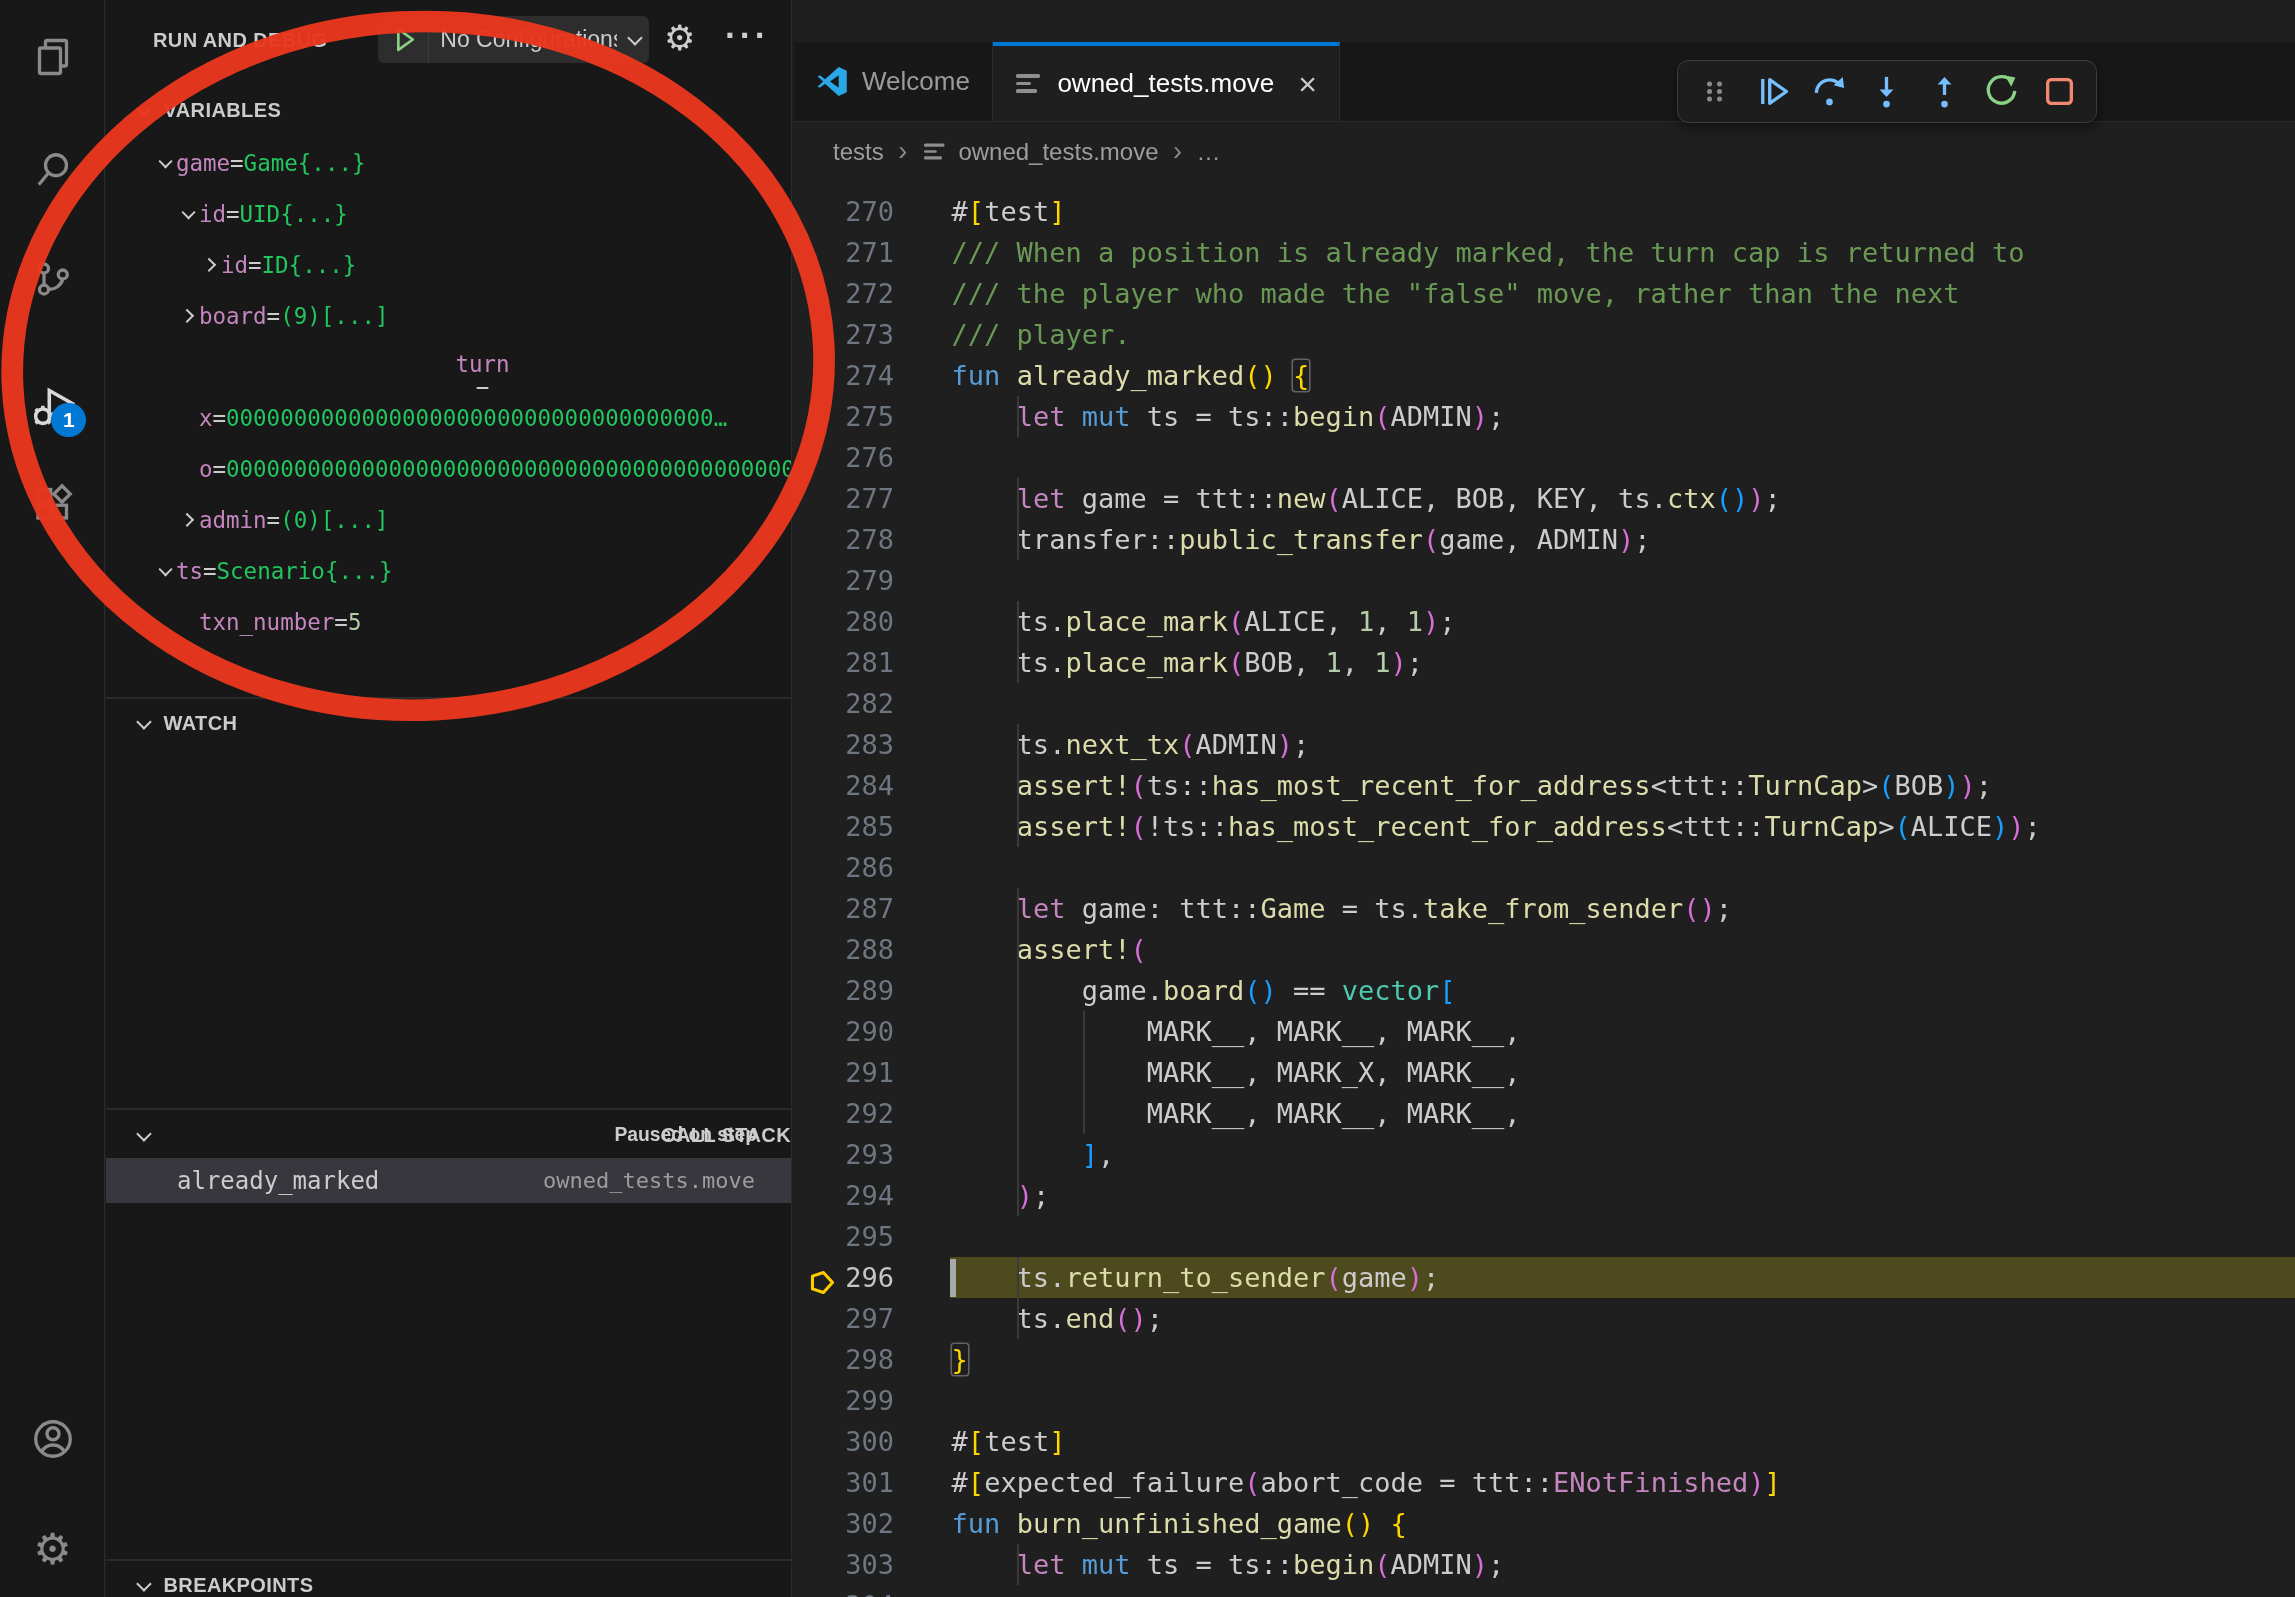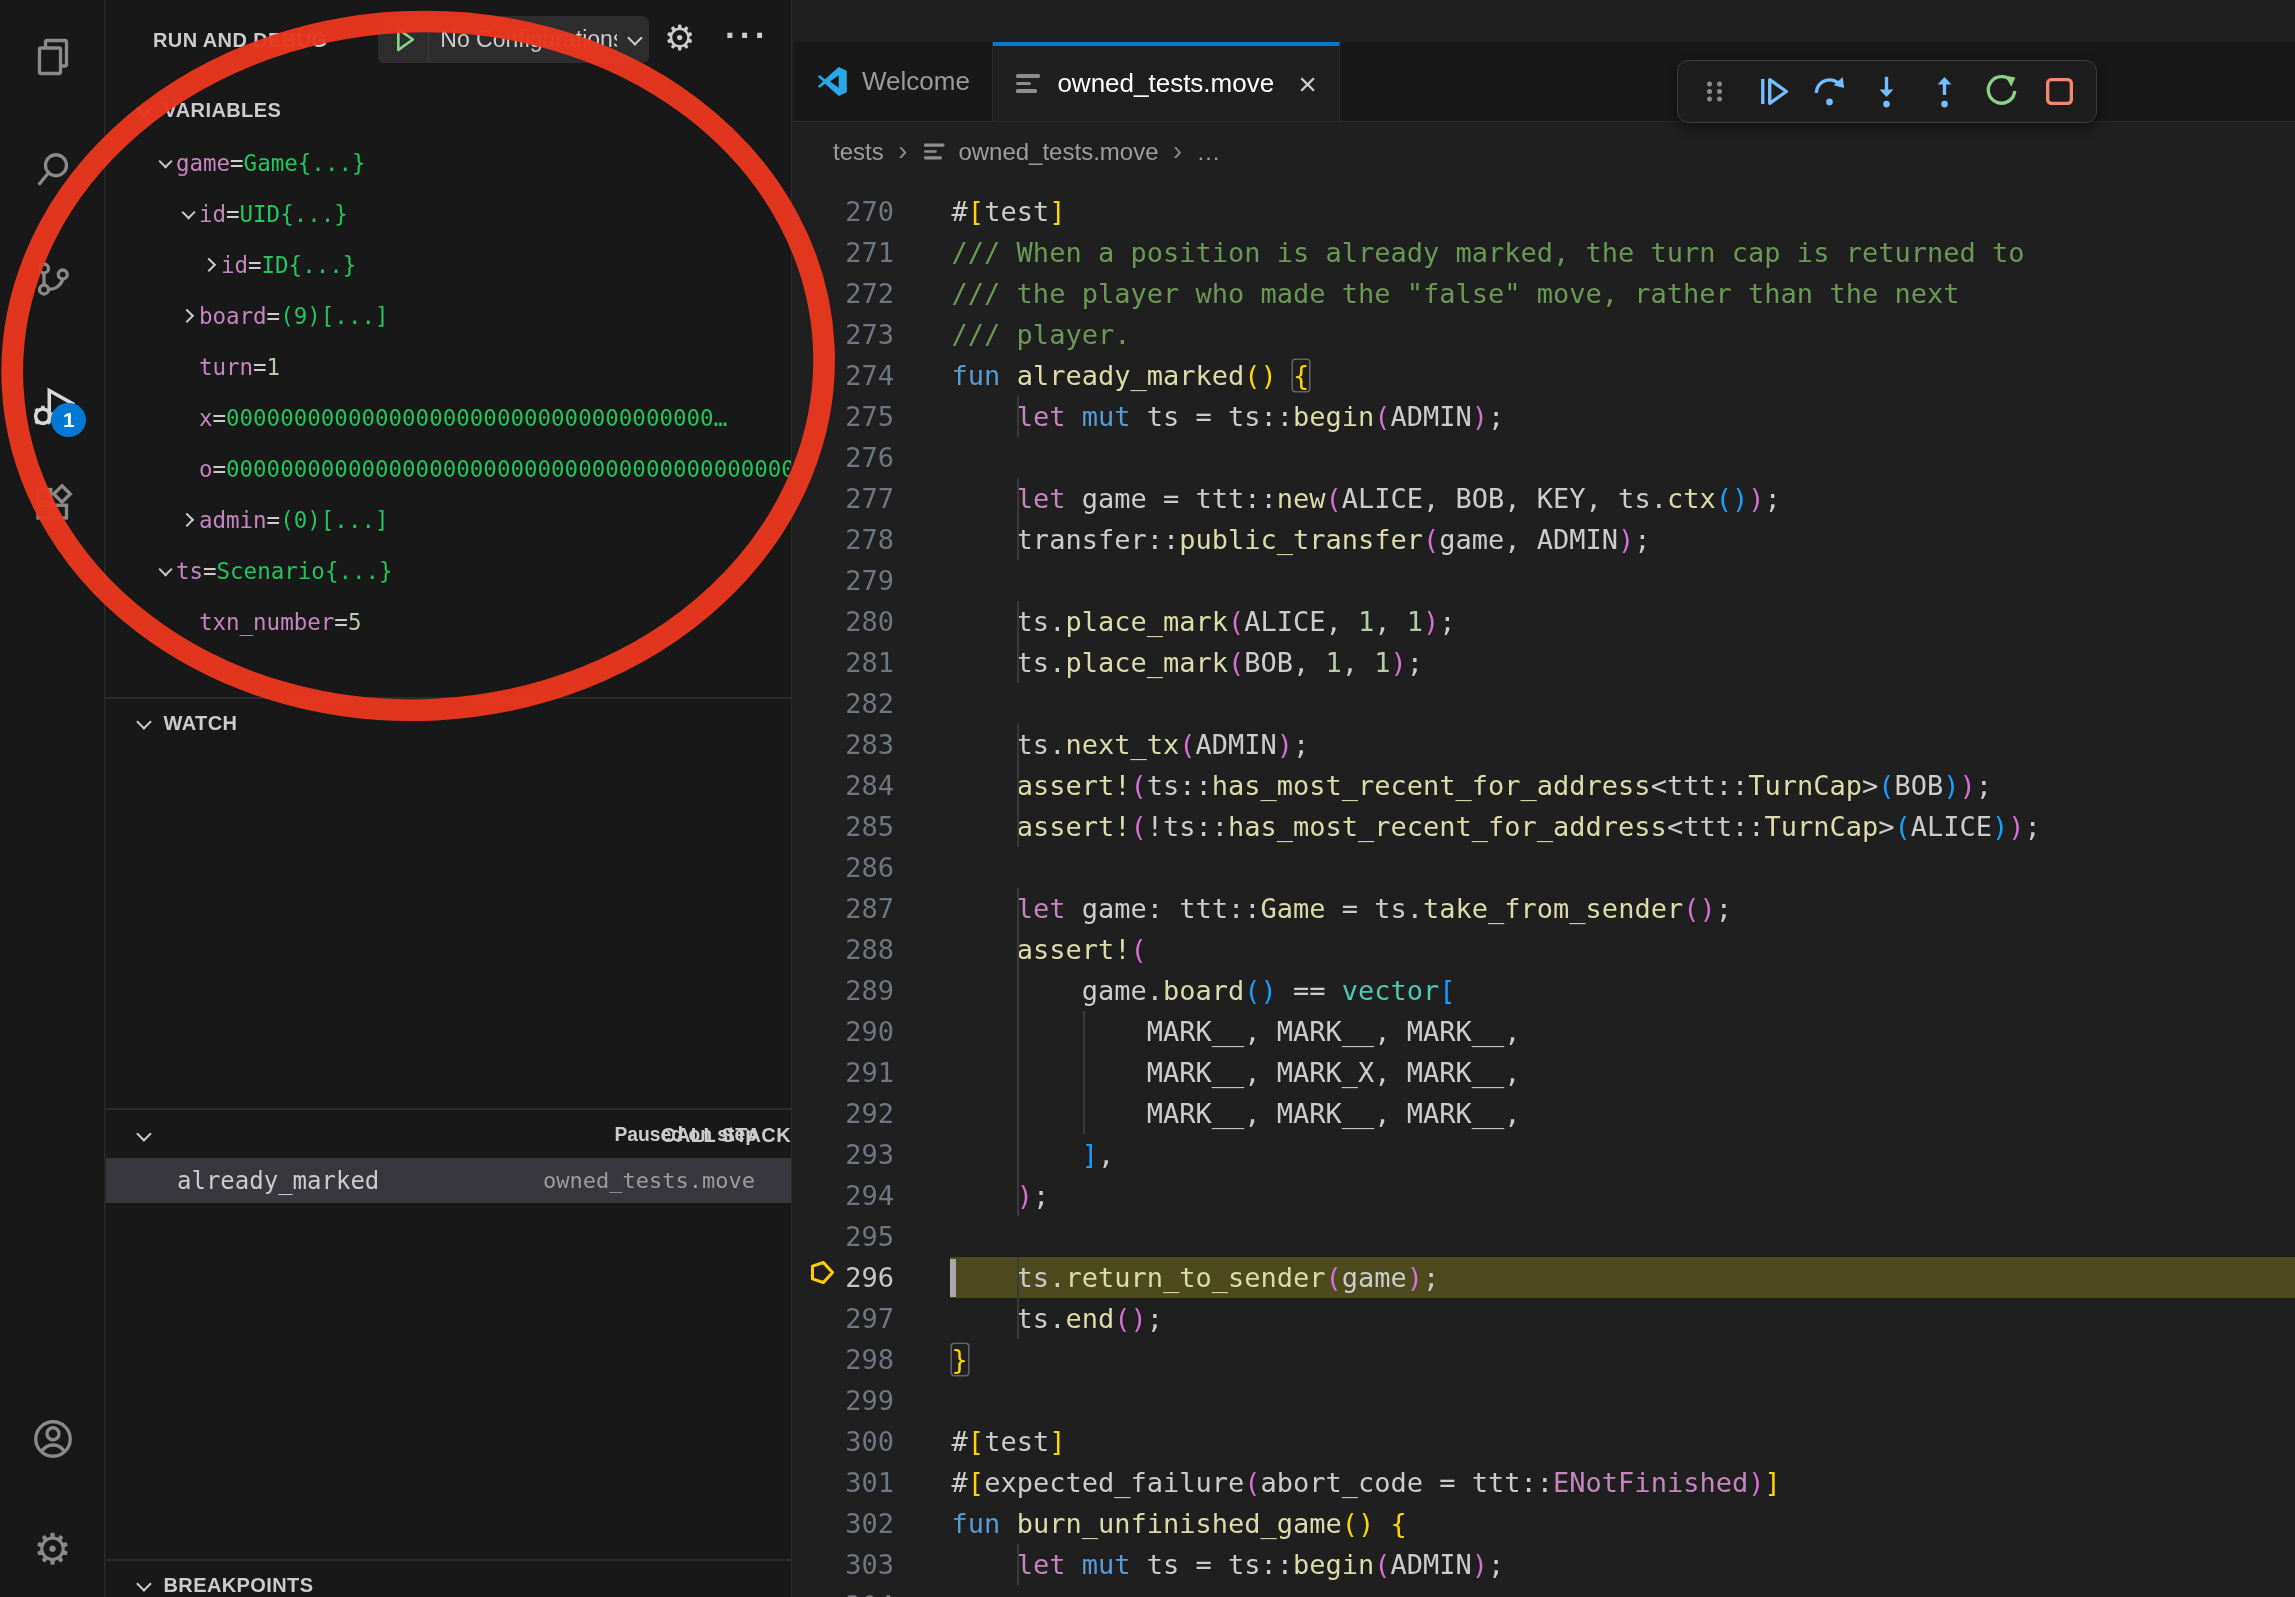--- a/index.html
+++ b/index.html
@@ -88,21 +88,21 @@
                    justify-content:space-around; padding:0 8px; z-index:5; }
   .dt-btn { width:42px; height:42px; display:flex; align-items:center; justify-content:center; }
 
   #breadcrumbs { position:absolute; left:0; top:82px; width:100%; height:55px; background:#1f1f1f;
                  display:flex; align-items:center; padding-left:39px; color:#9d9d9d; font-size:24px; }
   #breadcrumbs .sep { margin:0 14.5px; font-size:27px; color:#8a8a8a; }
   #breadcrumbs .move-icon { margin-right:9.7px; transform:scale(.85); }
 
   
   #code-lines { position:absolute; left:0; top:149px; width:100%; }
-  .line { height:41px; display:flex; align-items:flex-start; }
+  .line { height:41px; display:flex; align-items:flex-end; }
   .ln-icon { width:44px; flex:none; display:flex; align-items:center; justify-content:flex-end; }
   .ln-num { width:56px; flex:none; text-align:right; color:#6e7681;
             font:27px/41px "DejaVu Sans Mono", monospace; }
   .ln-num.active { color:#c6c6c6; }
   .ln-spacer { width:56px; flex:none; }
   .ln-content { flex:1; position:relative; white-space:pre;
                 font:27px/41px "DejaVu Sans Mono", monospace; color:#cccccc; padding-left:1.6px; }
   .line.hl .ln-content { background:#4d4a1d; }
   .guide { position:absolute; top:0; width:1.6px; height:100%; background:#3a3a3a; }
   .cursor { position:absolute; left:0; top:1.6px; width:5.6px; height:38px; background:#a8a9ab; }
@@ -208,21 +208,21 @@
           <span class="vname">id</span>
           <span class="veq"> = </span>
           <span class="vval-obj">ID{...}</span>
         </div>
         <div class="tree-row" style="padding-left: 76px;">
           <span class="chev right"></span>
           <span class="vname">board</span>
           <span class="veq"> = </span>
           <span class="vval-obj">(9)[...]</span>
         </div>
-        <div class="tree-row" style="padding-left: 76px;">
+        <div class="tree-row" style="padding-left: 76px; flex-direction: column;">
           <span class="chev none"></span>
           <span class="vname">turn</span>
           <span class="veq"> = </span>
           <span class="vval-num">1</span>
         </div>
         <div class="tree-row" style="padding-left: 76px;">
           <span class="chev none"></span>
           <span class="vname">x</span>
           <span class="veq"> = </span>
           <span class="vval-obj">000000000000000000000000000000000000…</span>

